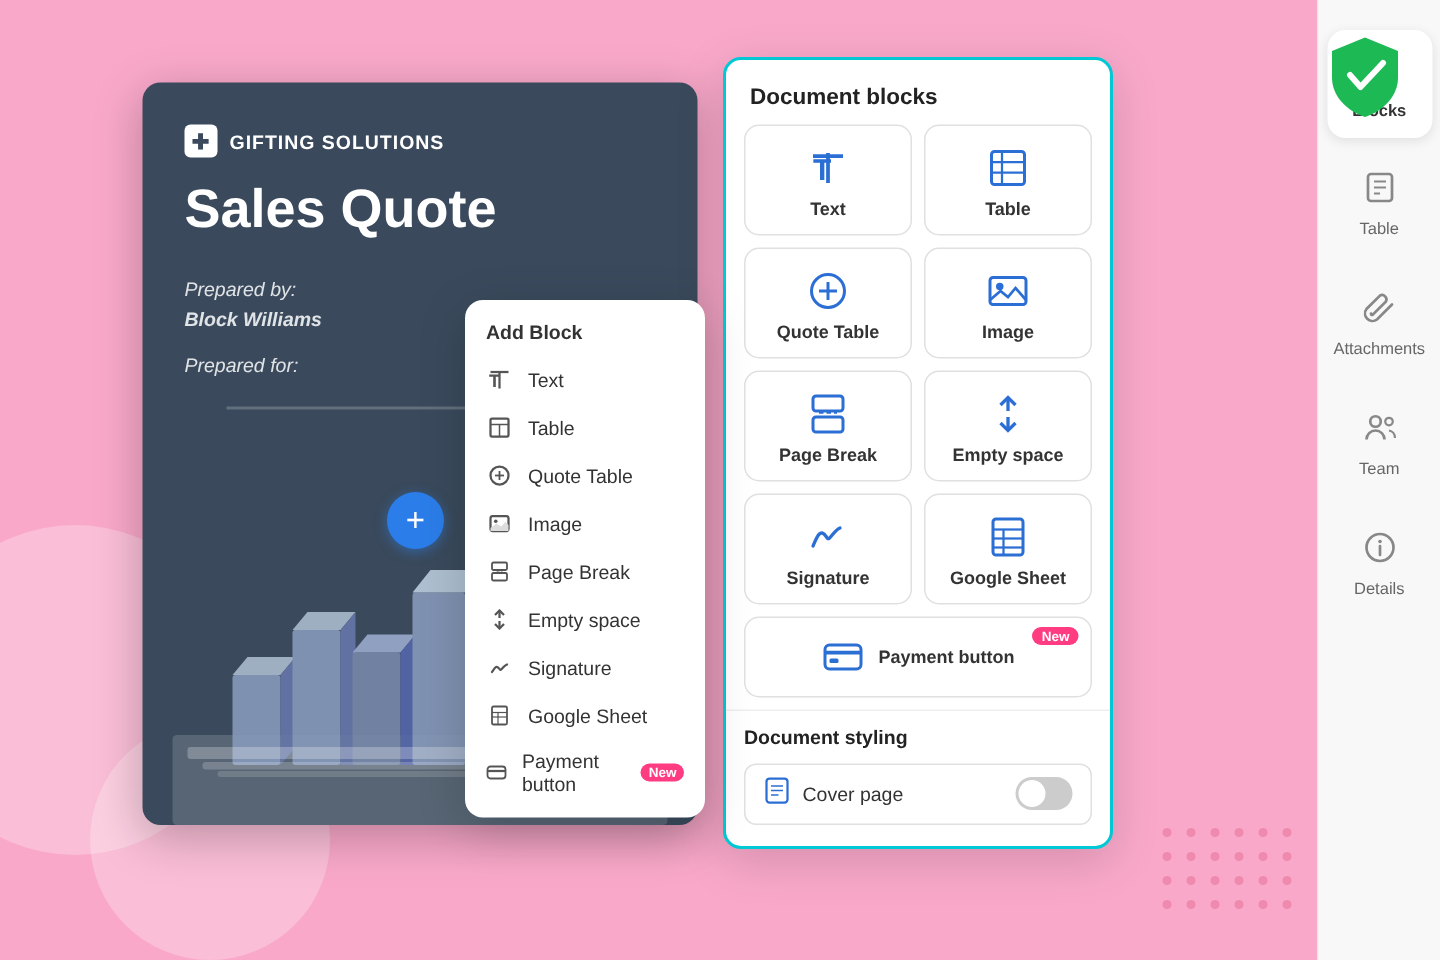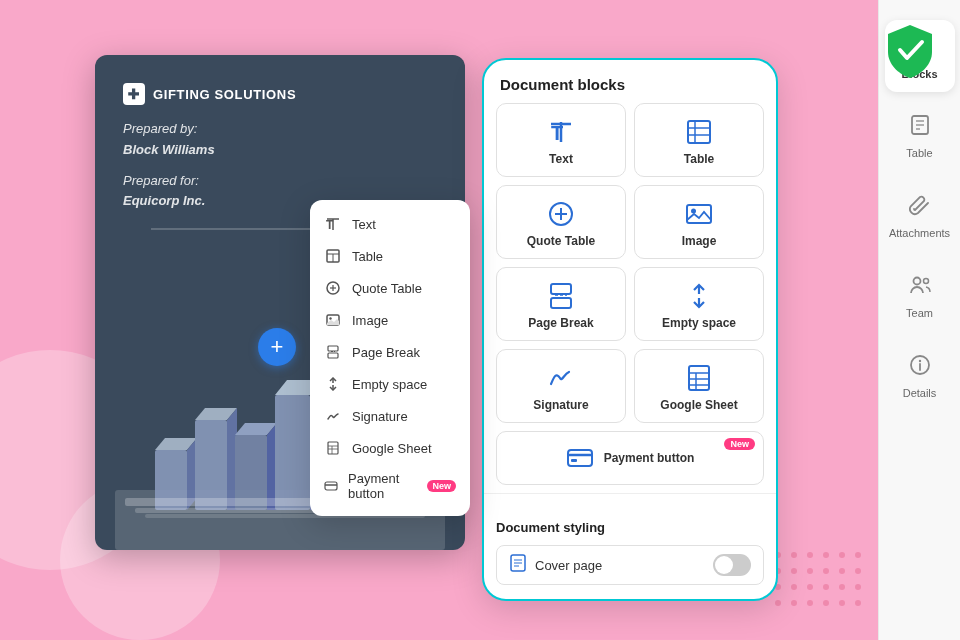--- a/index.html
+++ b/index.html
@@ -165,28 +165,27 @@
       padding: 1px 5px;
       border-radius: 8px;
       margin-left: 4px;
     }
 
     
     .blocks-panel {
       position: absolute;
       left: 482px;
       top: 38px;
-      width: 296px;
+      width: 260px;
       background: white;
-      border-radius: 24px;
+      border-radius: 12px;
       box-shadow: 0 8px 32px rgba(0,0,0,0.15);
       z-index: 20;
       overflow: hidden;
       border: 2px solid #00c8d4;
-      margin-top: 20px;
     }
     .blocks-panel-title {
       font-size: 15px;
       font-weight: 700;
       color: #222;
       padding: 16px 16px 10px;
     }
     .blocks-hint {
       background: #e0f7fa;
       margin: 0 12px 12px;
@@ -222,21 +221,21 @@
       justify-content: center;
     }
     .block-item .block-label {
       font-size: 12px;
       font-weight: 600;
       color: #333;
     }
 
     
     .doc-styling {
-      padding: 26px 12px 14px;
+      padding: 10px 12px 14px;
       border-top: 1px solid #eee;
     }
     .doc-styling-title {
       font-size: 13px;
       font-weight: 700;
       color: #222;
       margin-bottom: 10px;
     }
     .cover-page-row {
       display: flex;
@@ -385,28 +384,28 @@
     <polyline points="20,30 27,38 42,22" stroke="white" stroke-width="4" fill="none" stroke-linecap="round" stroke-linejoin="round"></polyline>
   </svg>
 </div>
 
 <div class="doc-preview">
   <div class="doc-header">
     <div class="doc-logo">
       <div class="doc-logo-icon">✚</div>
       <span>GIFTING SOLUTIONS</span>
     </div>
+    <div class="doc-title">Sales Quote</div>
     <div class="doc-meta">
       <p>
         <span>Prepared by:</span>
         <strong>Block Williams</strong>
       </p>
       <p>
         <span>Prepared for:</span>
-        <strong>Equicorp Inc.</strong>
       </p>
     </div>
     <div class="doc-divider"></div>
   </div>
 
   <div class="doc-chart-area">
     <svg viewBox="0 0 370 200" xmlns="http://www.w3.org/2000/svg" preserveAspectRatio="xMidYMid meet">
 
       <rect x="20" y="140" width="330" height="60" fill="rgba(255,255,255,0.15)" rx="3"></rect>
 
@@ -436,20 +435,21 @@
       <rect x="30" y="148" width="320" height="8" fill="rgba(255,255,255,0.25)" rx="2"></rect>
       <rect x="40" y="158" width="300" height="5" fill="rgba(255,255,255,0.2)" rx="2"></rect>
       <rect x="50" y="164" width="280" height="4" fill="rgba(255,255,255,0.15)" rx="2"></rect>
     </svg>
   </div>
 </div>
 
 <div class="add-block-btn">+</div>
 
 <div class="add-block-dropdown">
+  <div class="add-block-dropdown-title">Add Block</div>
 
   <div class="add-block-item">
     <div class="item-icon">
       <svg width="14" height="14" viewBox="0 0 14 14">
           <text x="0" y="12" font-size="12" font-weight="bold" fill="#555">T</text>
           <line x1="7" y1="2" x2="7" y2="13" stroke="#555" stroke-width="1.5"></line>
           <line x1="1" y1="2" x2="13" y2="2" stroke="#555" stroke-width="1.5"></line>
         </svg>
     </div>
     <span>Text</span>

